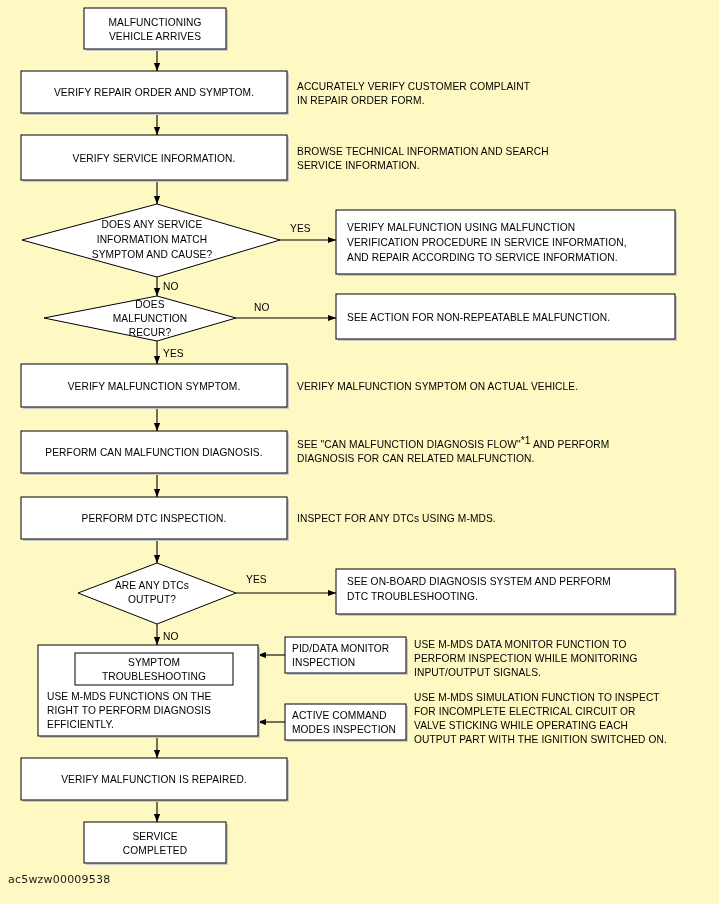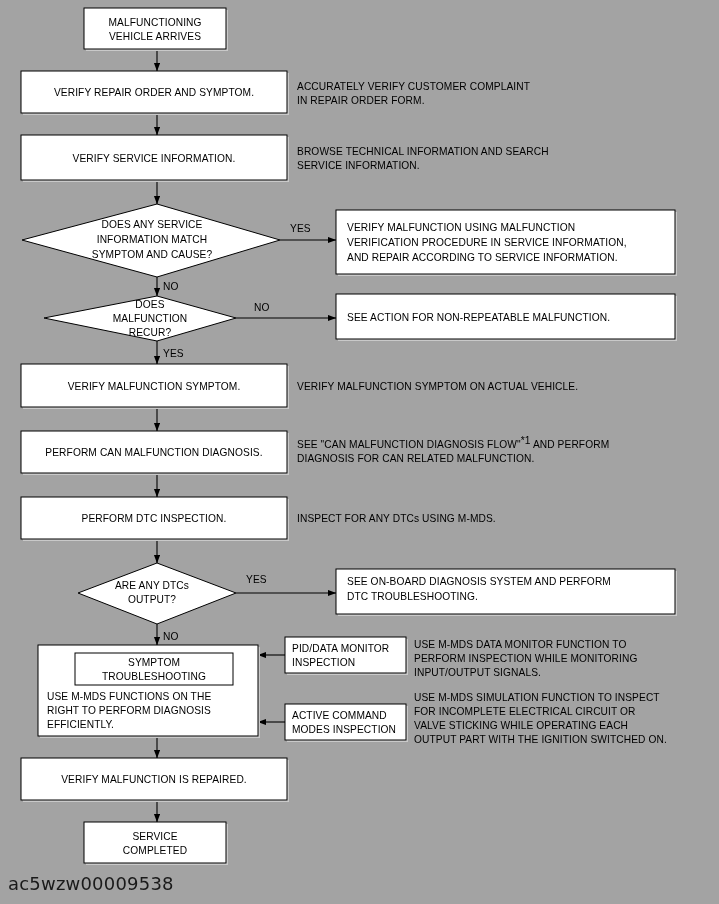--- a/index.html
+++ b/index.html
@@ -9,21 +9,21 @@
     background: #ffffff;
   }
   body {
     font-family: "Liberation Sans", sans-serif;
     color: #000000;
   }
   #page {
     position: relative;
     width: 719px;
     height: 904px;
-    background: #a3a3a3;
+    background: #fef9c3;
     overflow: hidden;
   }
   #flow-svg {
     position: absolute;
     left: 0;
     top: 0;
     width: 719px;
     height: 904px;
     display: block;
   }
@@ -58,21 +58,21 @@
   }
   .shadow-rect {
     fill: #c9c9c9;
     stroke: none;
   }
   #figure-code {
     position: absolute;
     left: 8px;
     top: 873px;
     font-family: "DejaVu Sans", sans-serif;
-    font-size: 18px;
+    font-size: 11px;
     color: #1a1a1a;
     letter-spacing: 0.2px;
     white-space: nowrap;
   }
 </style>
 </head>
 <body>
 
 <div id="page">
 

